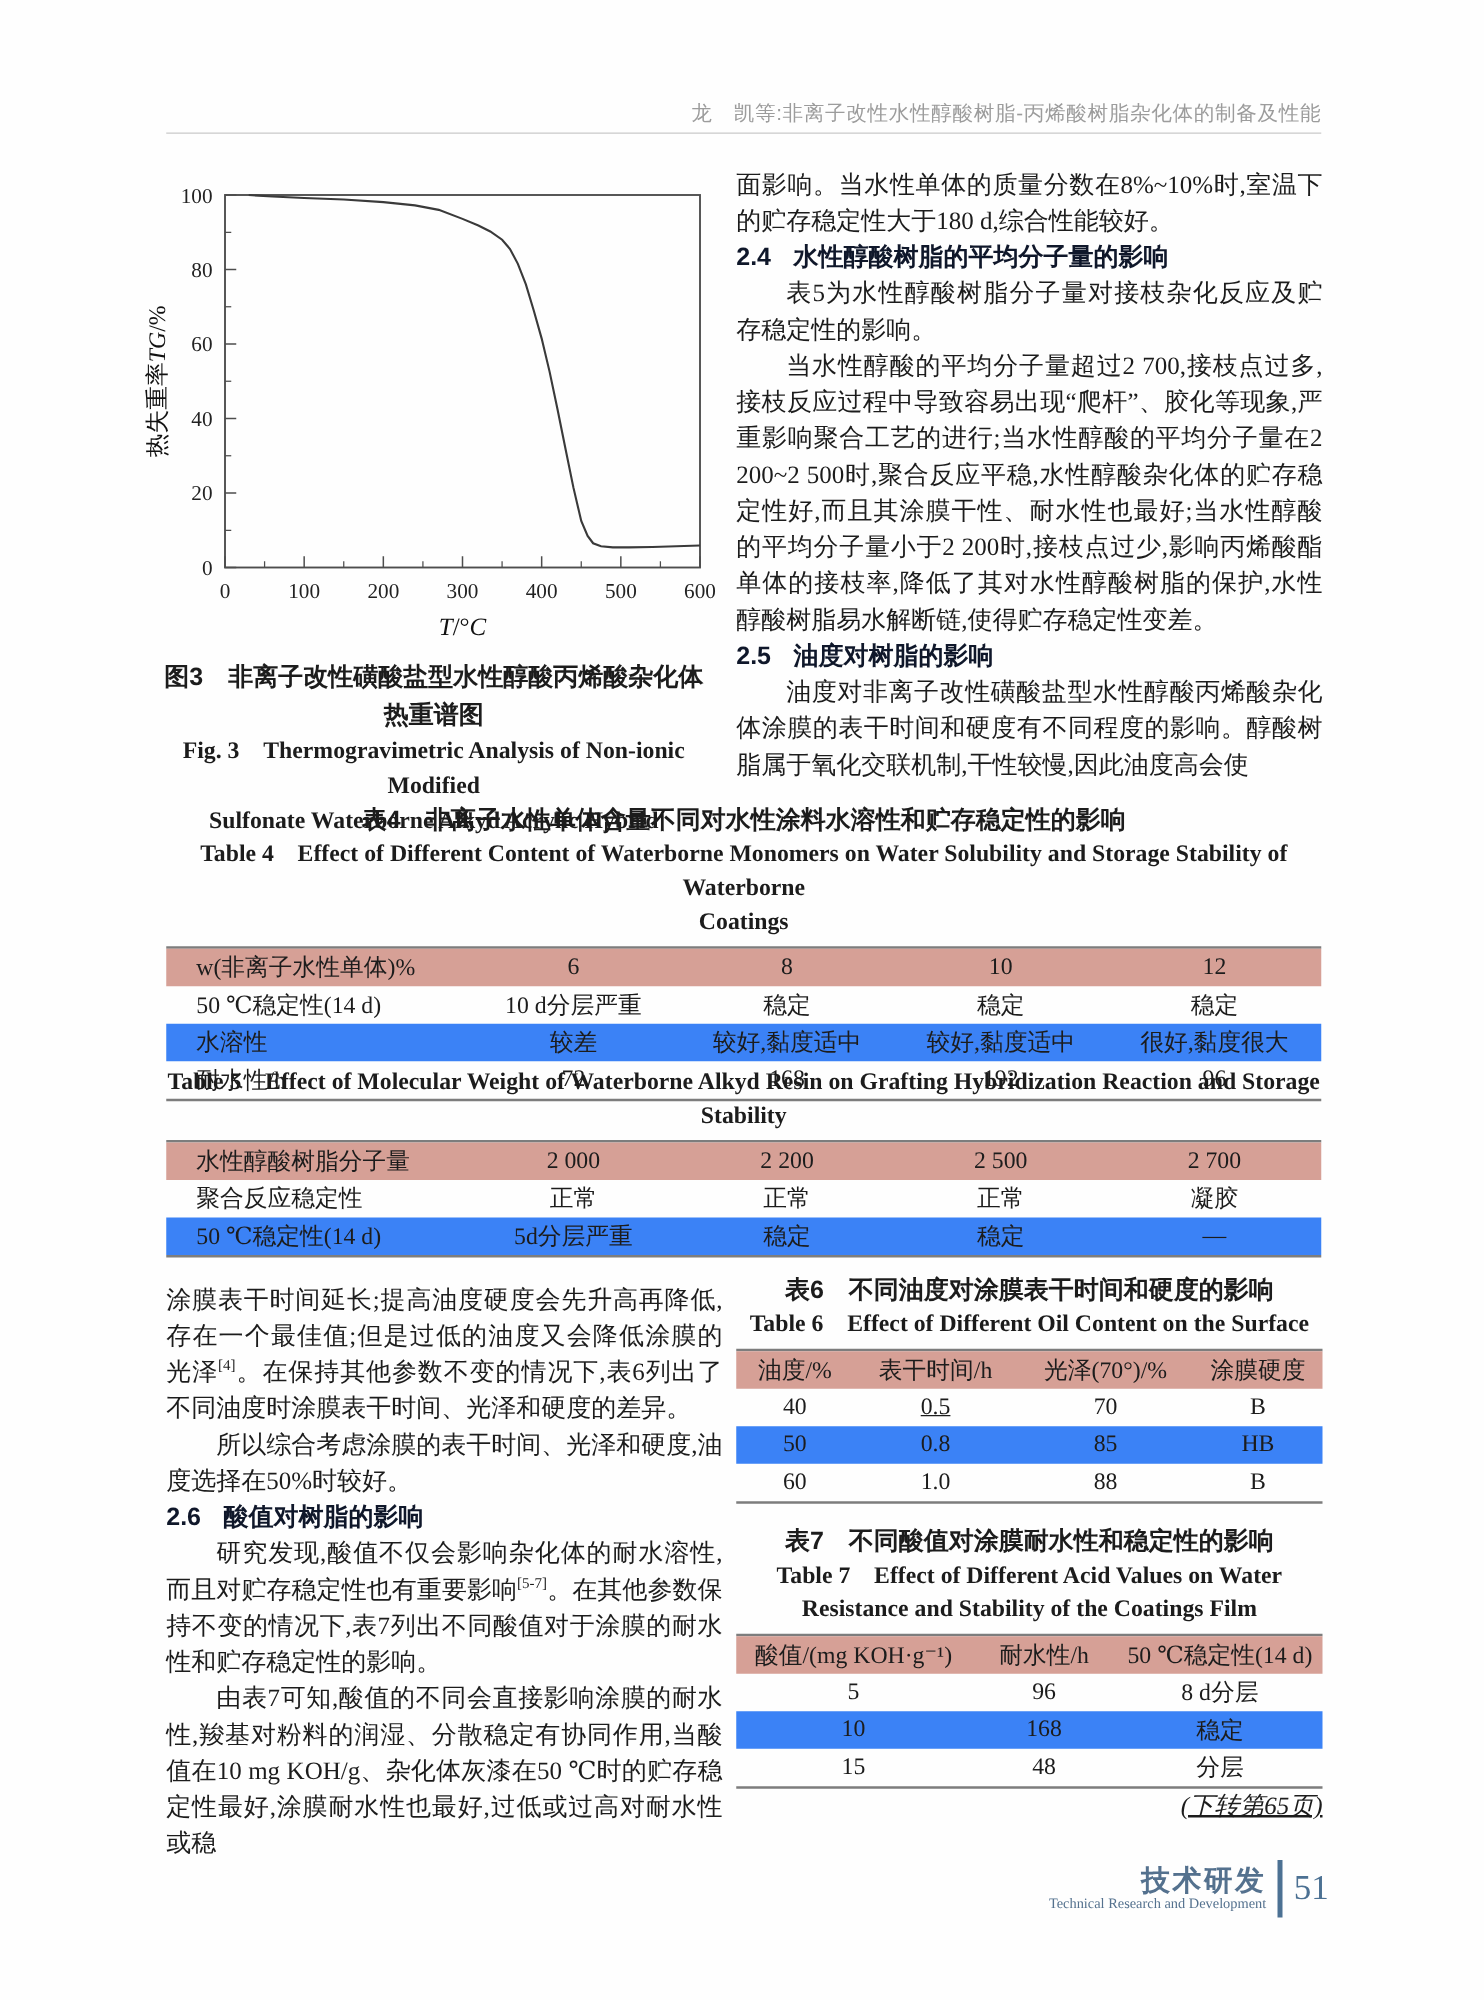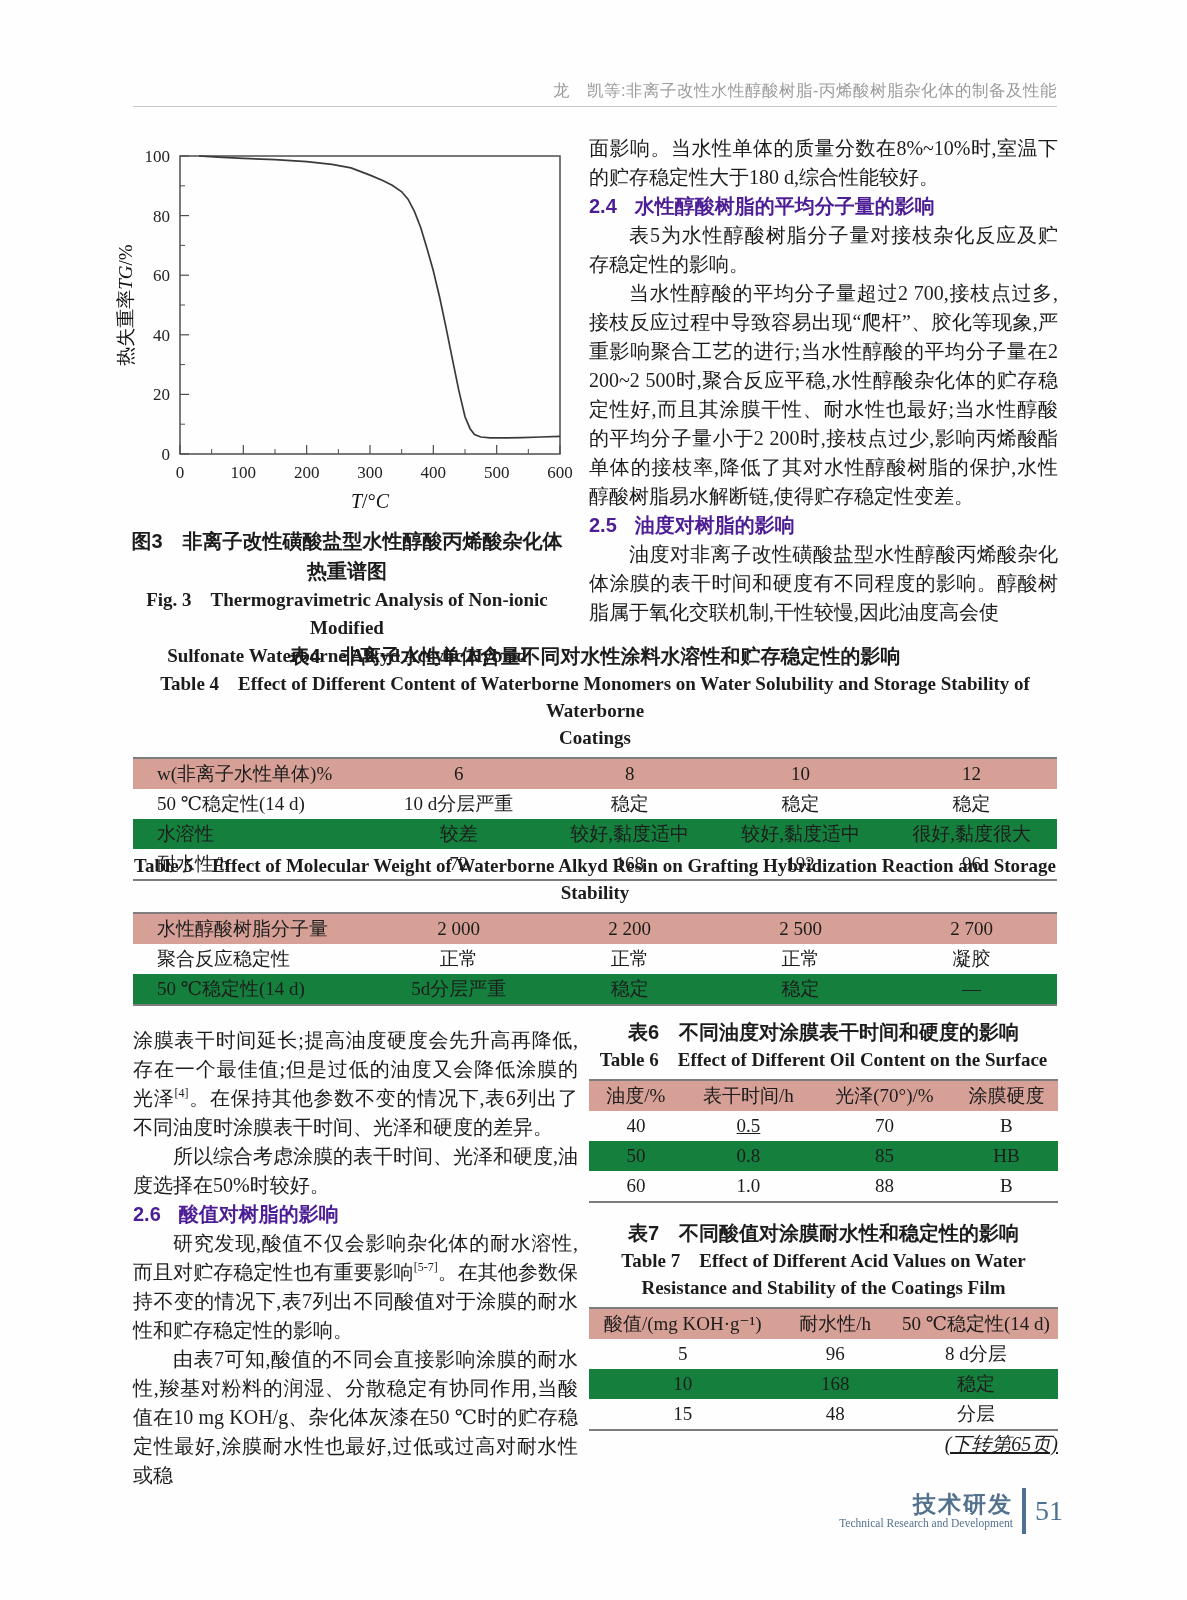--- a/index.html
+++ b/index.html
@@ -13,33 +13,33 @@
   .fig-block{position:absolute;left:112px;top:142px;width:470px;}
   .fig-cap-cn{font-family:"Liberation Sans","DejaVu Sans",sans-serif;font-weight:700;font-size:20px;
         line-height:30px;text-align:center;}
   .fig-cap-en{font-weight:700;font-size:19px;line-height:28px;text-align:center;}
 
   
   .col{position:absolute;}
   .col p{margin:0;font-size:20px;line-height:29px;text-align:justify;}
   .col p.indent{text-indent:2em;}
   .sec-head{font-family:"Liberation Sans","DejaVu Sans",sans-serif;font-weight:700;font-size:20px;
-        line-height:30px;color:#4c1d95;margin:0;}
+        line-height:30px;color:#0f172a;margin:0;}
   .sec-head .num{margin-right:18px;}
   sup{font-size:12px;line-height:0;}
 
   
   .tbl-area{position:absolute;}
   .ttl-cn{font-family:"Liberation Sans","DejaVu Sans",sans-serif;font-weight:700;font-size:20px;
         line-height:28px;text-align:center;}
   .ttl-en{font-weight:700;font-size:19px;line-height:27px;text-align:center;}
   .dtable{border-top:2px solid #7d7d7d;border-bottom:2px solid #7d7d7d;margin-top:6px;}
   .trow{display:flex;height:30px;align-items:center;font-size:19px;}
   .trow.dark{background:#d6a096;}
-  .trow.light{background:#15803d;}
+  .trow.light{background:#3b82f6;}
   .tcell{text-align:center;box-sizing:border-box;}
   .tcell.left{text-align:left;padding-left:24px;}
 
   .continuation{font-style:italic;font-size:20px;text-align:right;margin-top:0;text-decoration:underline;}
 
   
   .footer{position:absolute;top:1488px;right:124px;display:flex;align-items:center;}
   .footer .labels{text-align:right;margin-right:9px;}
   .footer .cn{font-family:"Liberation Sans","DejaVu Sans",sans-serif;font-weight:700;font-size:23px;
         color:#54718e;letter-spacing:2px;line-height:24px;}

